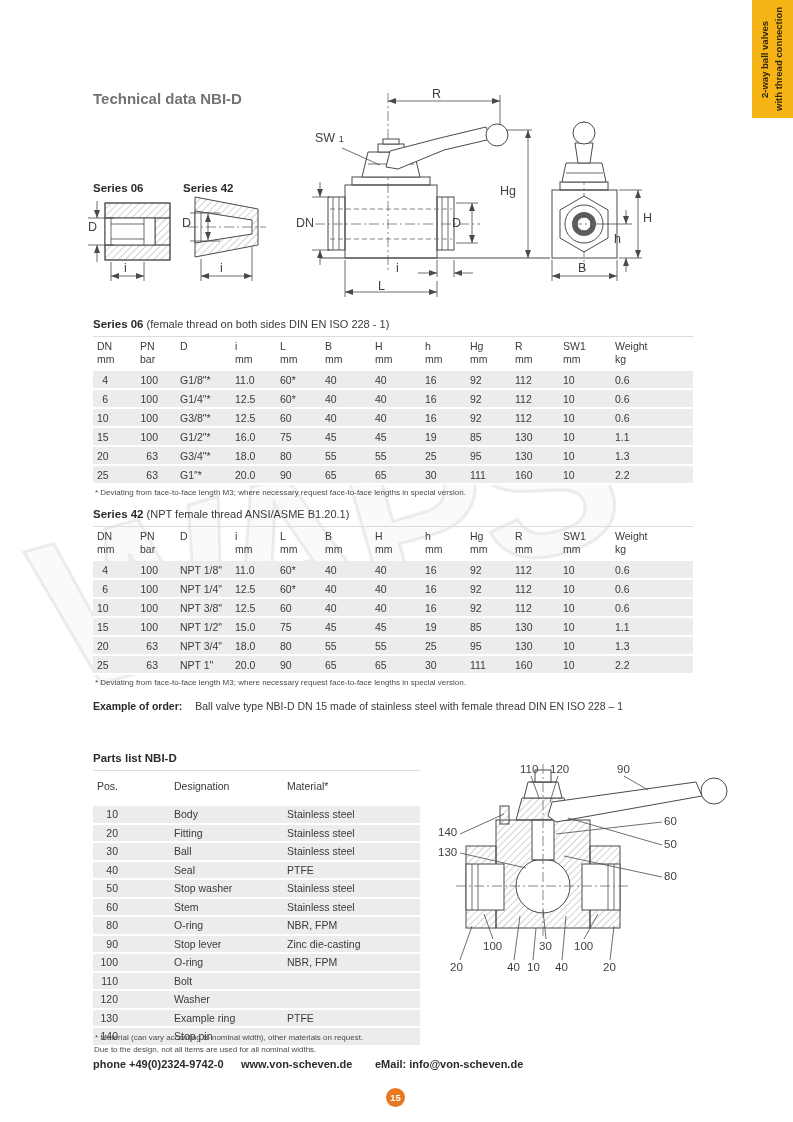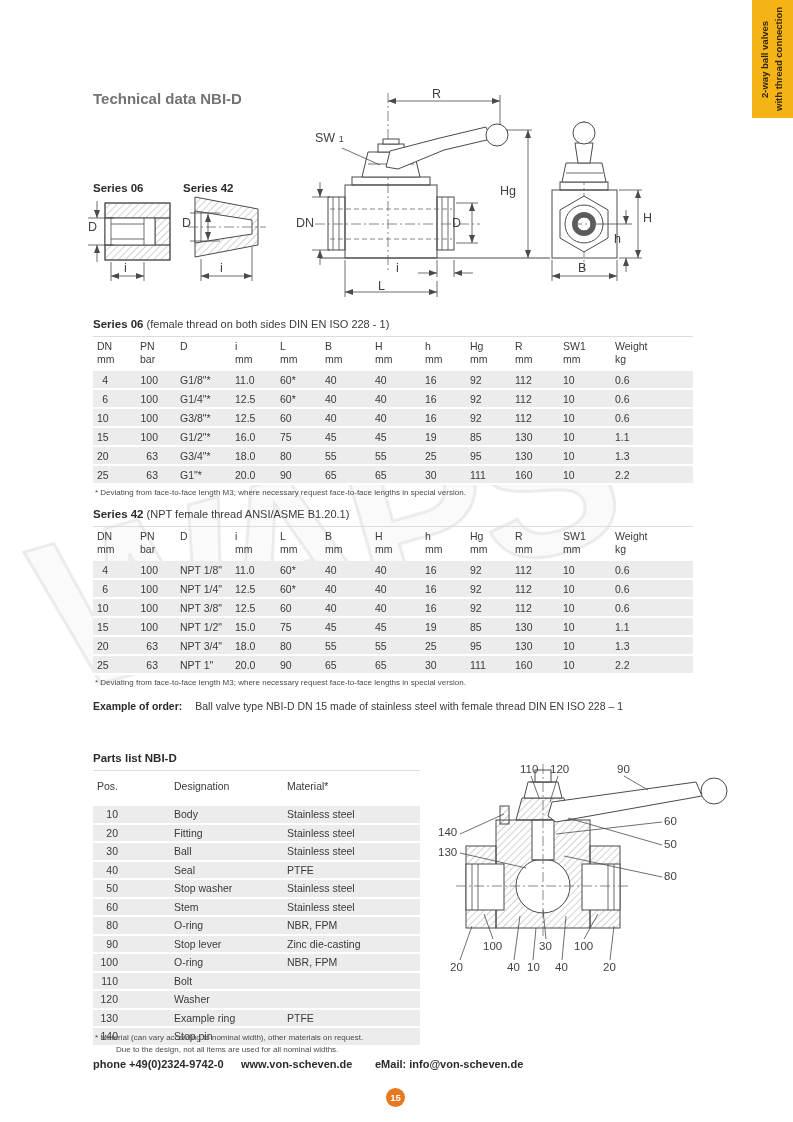--- a/index.html
+++ b/index.html
@@ -646,21 +646,21 @@
             <td class="col2">PTFE</td>
           </tr>
           <tr>
             <td class="col0">140</td>
             <td class="col1">Stop pin</td>
             <td class="col2"></td>
           </tr>
         </tbody>
     </table>
     <div class="footnote" style="top:1032px">* Material (can vary according to nominal width), other materials on request.</div>
-    <div class="footnote" style="top:1044px;left:116px">Due to the design, not all items are used for all nominal widths.</div>
+    <div class="footnote" style="top:1044px;left:94px">Due to the design, not all items are used for all nominal widths.</div>
 
     <div class="parts-diagram">
       <svg width="314" height="232" viewBox="0 0 314 232">
 
         <rect x="58" y="62" width="94" height="108" fill="url(#hatch)" stroke="#4a4a4a"></rect>
         <rect x="28" y="88" width="30" height="82" fill="url(#hatch)" stroke="#4a4a4a"></rect>
         <rect x="152" y="88" width="30" height="82" fill="url(#hatch)" stroke="#4a4a4a"></rect>
         <rect x="28" y="106" width="38" height="46" class="wht"></rect>
         <rect x="144" y="106" width="38" height="46" class="wht"></rect>
         <line x1="34" y1="106" x2="34" y2="152" class="thin"></line>

